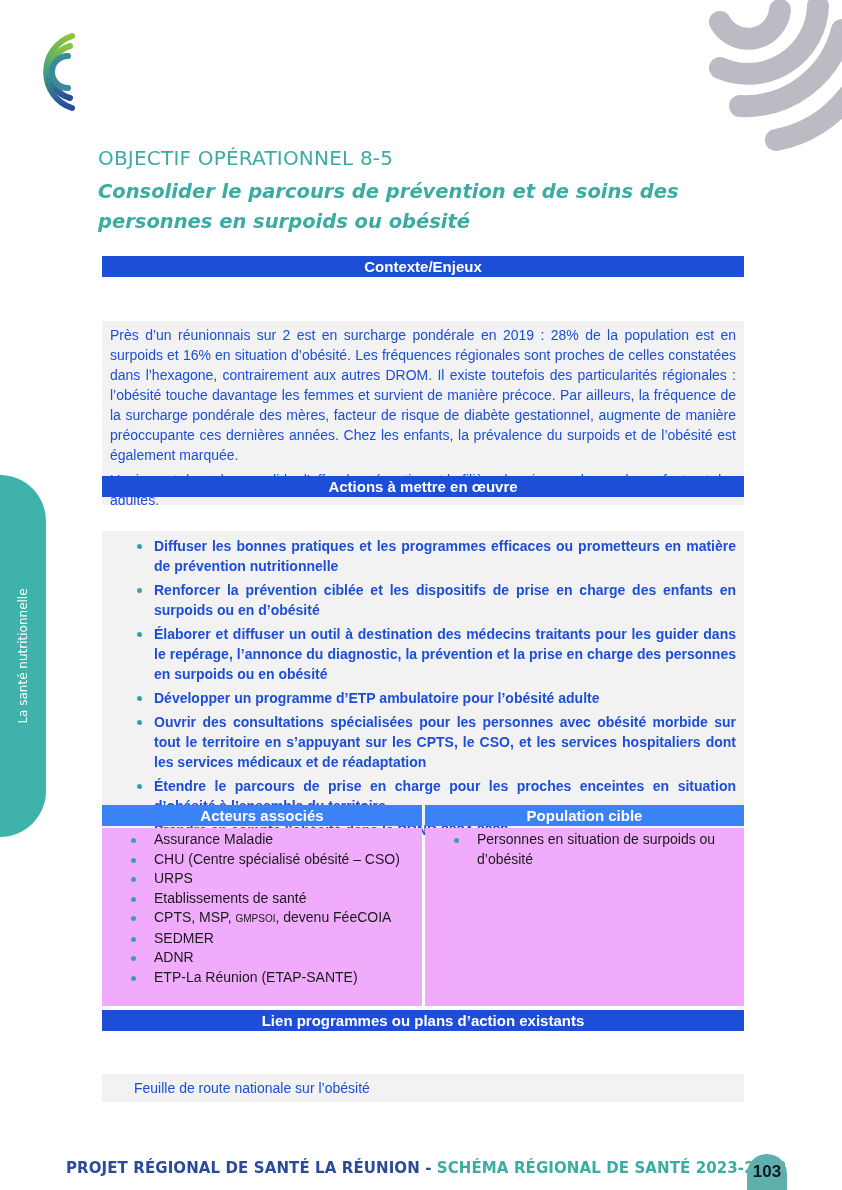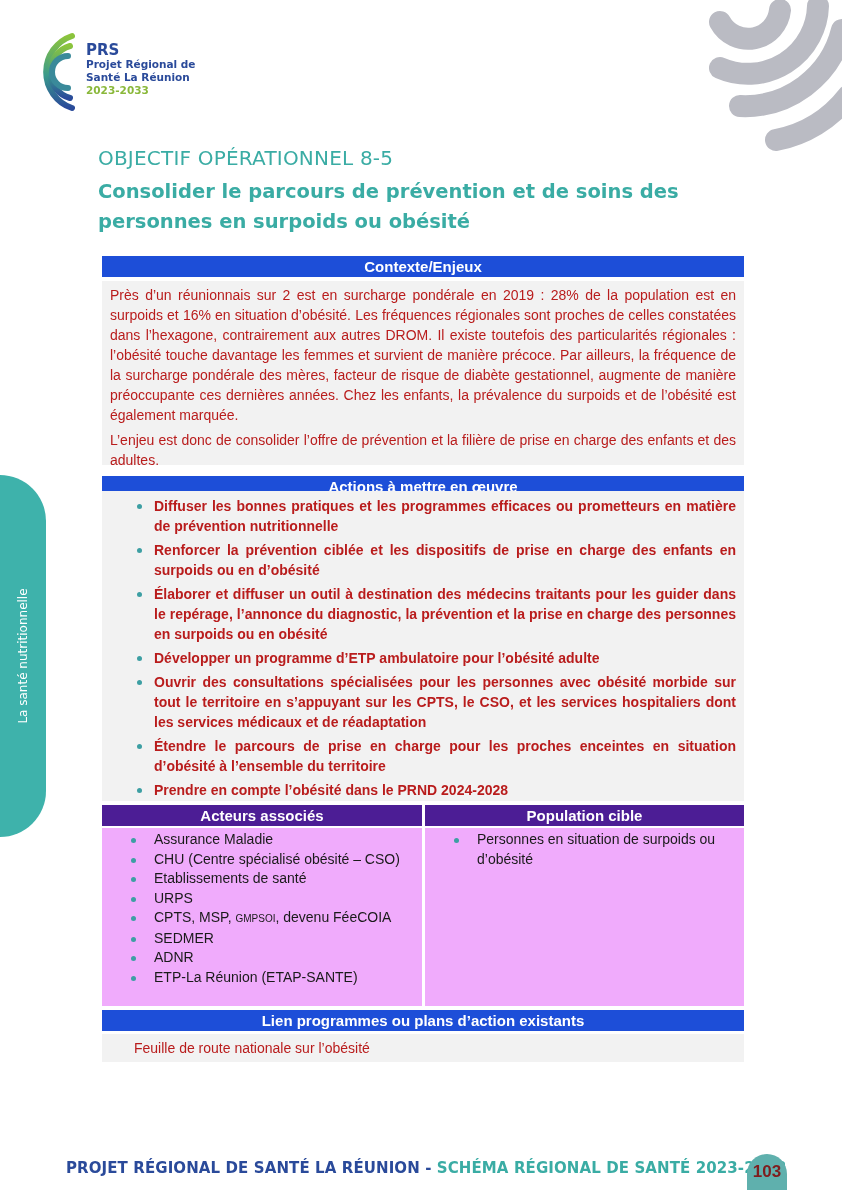--- a/index.html
+++ b/index.html
@@ -12,80 +12,74 @@
     .logo-text { position: absolute; left: 62px; top: 12px; line-height: 13px; }
     .logo-prs { font-family: "DejaVu Sans", sans-serif; font-weight: bold; font-size: 15px; color: #2a4a9a; line-height: 16px; }
     .logo-line { font-family: "DejaVu Sans", sans-serif; font-weight: bold; font-size: 10.5px; color: #2a4a9a; }
     .logo-years { font-family: "DejaVu Sans", sans-serif; font-weight: bold; font-size: 10.5px; color: #8ab83a; }
 
     
     .corner-deco { position: absolute; right: 0; top: 0; width: 162px; height: 160px; }
 
     
     .obj-label { position: absolute; left: 98px; top: 146px; font-family: "DejaVu Sans", sans-serif; font-size: 20px; color: #3aaca4; letter-spacing: 0.2px; font-weight: normal; }
-    .obj-title { position: absolute; left: 98px; top: 177px; font-family: "DejaVu Sans", sans-serif; font-size: 19.5px; font-weight: bold; color: #3aaca4; line-height: 30px; width: 600px; }
+    .obj-title { position: absolute; left: 98px; top: 177px; font-family: "DejaVu Sans", sans-serif; font-size: 19.5px; font-weight: bold; color: #3aaca4; line-height: 30px; width: 600px; font-style: italic; }
 
     
     .side-tab { position: absolute; left: 0; top: 475px; width: 46px; height: 362px; background: #3eb2ab; border-radius: 0 46px 46px 0; }
     .side-tab-label { position: absolute; left: 23px; top: 181px; transform: translate(-50%, -50%) rotate(-90deg); white-space: nowrap; color: #ffffff; font-family: "DejaVu Sans", sans-serif; font-size: 12px; }
 
     
     .section-header { position: absolute; left: 102px; width: 642px; height: 21px; background: #1d4ed8; color: #ffffff; font-weight: bold; font-size: 15px; text-align: center; line-height: 21px; }
-    .section-body { position: absolute; left: 102px; width: 642px; background: #f2f2f2; font-size: 14px; line-height: 20px; color: #b91c1c; }
+    .section-body { position: absolute; left: 102px; width: 642px; background: #f2f2f2; font-size: 14px; line-height: 20px; color: #1d4ed8; margin-top: 40px; }
 
     .ctx-body { top: 281px; height: 184px; padding: 4px 8px 0 8px; text-align: justify; }
     .ctx-body p { margin-bottom: 5px; }
 
     .act-body { top: 491px; height: 310px; padding: 5px 8px 0 8px; }
     ul.bullets { list-style: none; }
     ul.bullets li { position: relative; padding-left: 44px; font-weight: bold; text-align: justify; margin-bottom: 4px; }
     ul.bullets li .dot { position: absolute; left: 27px; top: 8px; width: 5px; height: 5px; border-radius: 50%; background: #3d9fa3; }
 
-    .two-col-header { position: absolute; top: 805px; height: 21px; background: #4c1d95; color: #ffffff; font-weight: bold; font-size: 15px; text-align: center; line-height: 21px; }
+    .two-col-header { position: absolute; top: 805px; height: 21px; background: #3b82f6; color: #ffffff; font-weight: bold; font-size: 15px; text-align: center; line-height: 21px; }
     .col-left-h { left: 102px; width: 320px; }
     .col-right-h { left: 425px; width: 319px; }
     .col-body { position: absolute; top: 828px; height: 178px; background: #f0abfc; font-size: 14px; line-height: 19.5px; }
     .col-left-b { left: 102px; width: 320px; padding-top: 2px; }
     .col-right-b { left: 425px; width: 319px; padding-top: 2px; }
     ul.plain { list-style: none; }
     ul.plain li { position: relative; padding-left: 52px; }
     ul.plain li .dot { position: absolute; left: 29px; top: 8px; width: 5px; height: 5px; border-radius: 50%; background: #3d9fa3; }
     .small-caps { font-size: 10px; }
 
     .lien-header { top: 1010px; }
     .lien-body { top: 1034px; height: 28px; padding-left: 32px; line-height: 28px; }
 
     
     .footer { position: absolute; left: 66px; top: 1159px; font-family: "DejaVu Sans", sans-serif; font-weight: bold; font-size: 15px; letter-spacing: 0.1px; }
     .footer .f1 { color: #2a4a9a; }
     .footer .f2 { color: #3aaca4; }
-    .page-badge { position: absolute; left: 747px; top: 1154px; width: 40px; height: 36px; background: #5fb0ad; border-radius: 20px 20px 0 0; color: #7f1d1d; font-weight: bold; font-size: 17px; text-align: center; line-height: 36px; }
+    .page-badge { position: absolute; left: 747px; top: 1154px; width: 40px; height: 36px; background: #5fb0ad; border-radius: 20px 20px 0 0; color: #0f172a; font-weight: bold; font-size: 17px; text-align: center; line-height: 36px; }
   </style>
 </head>
 <body>
 
 <div class="logo">
   <svg width="60" height="84" viewBox="0 0 60 84">
     <defs>
       <linearGradient id="g1" x1="0" y1="0" x2="0" y2="1">
         <stop offset="0" stop-color="#8cc43c"></stop>
         <stop offset="0.55" stop-color="#3a9a8c"></stop>
         <stop offset="1" stop-color="#2a4a9a"></stop>
       </linearGradient>
     </defs>
     <path d="M 48 6 A 38 38 0 0 0 48 78" fill="none" stroke="url(#g1)" stroke-width="6" stroke-linecap="round"></path>
     <path d="M 46 16 A 27 27 0 0 0 46 68" fill="none" stroke="url(#g1)" stroke-width="6" stroke-linecap="round"></path>
     <path d="M 44 26 A 16 16 0 0 0 44 58" fill="none" stroke="#3a8a9a" stroke-width="6" stroke-linecap="round"></path>
   </svg>
-  <div class="logo-text">
-    <div class="logo-prs">PRS</div>
-    <div class="logo-line">Projet Régional de</div>
-    <div class="logo-line">Santé La Réunion</div>
-    <div class="logo-years">2023-2033</div>
-  </div>
 </div>
 
 <svg class="corner-deco" viewBox="0 0 162 160">
   <g fill="none" stroke="#babbc3" stroke-width="22" stroke-linecap="round">
     <path d="M 40 22 A 32 32 0 0 0 100 10"></path>
     <path d="M 40 68 A 70 70 0 0 0 138 6"></path>
     <path d="M 60 106 A 100 100 0 0 0 162 30"></path>
     <path d="M 96 140 A 120 120 0 0 0 168 96"></path>
   </g>
 </svg>
@@ -116,22 +110,22 @@
   </ul>
 </div>
 
 <div class="two-col-header col-left-h">Acteurs associés</div>
 <div class="two-col-header col-right-h">Population cible</div>
 
 <div class="col-body col-left-b">
   <ul class="plain">
     <li><span class="dot"></span><span>Assurance Maladie</span></li>
     <li><span class="dot"></span><span>CHU (Centre spécialisé obésité – CSO)</span></li>
+    <li><span class="dot"></span><span>URPS</span></li>
     <li><span class="dot"></span><span>Etablissements de santé</span></li>
-    <li><span class="dot"></span><span>URPS</span></li>
     <li><span class="dot"></span><span>CPTS, MSP, </span><span class="small-caps">GMPSOI</span><span>, devenu FéeCOIA</span></li>
     <li><span class="dot"></span><span>SEDMER</span></li>
     <li><span class="dot"></span><span>ADNR</span></li>
     <li><span class="dot"></span><span>ETP-La Réunion (ETAP-SANTE)</span></li>
   </ul>
 </div>
 
 <div class="col-body col-right-b">
   <ul class="plain">
     <li style="padding-right:6px;"><span class="dot"></span><span>Personnes en situation de surpoids ou d’obésité</span></li>

